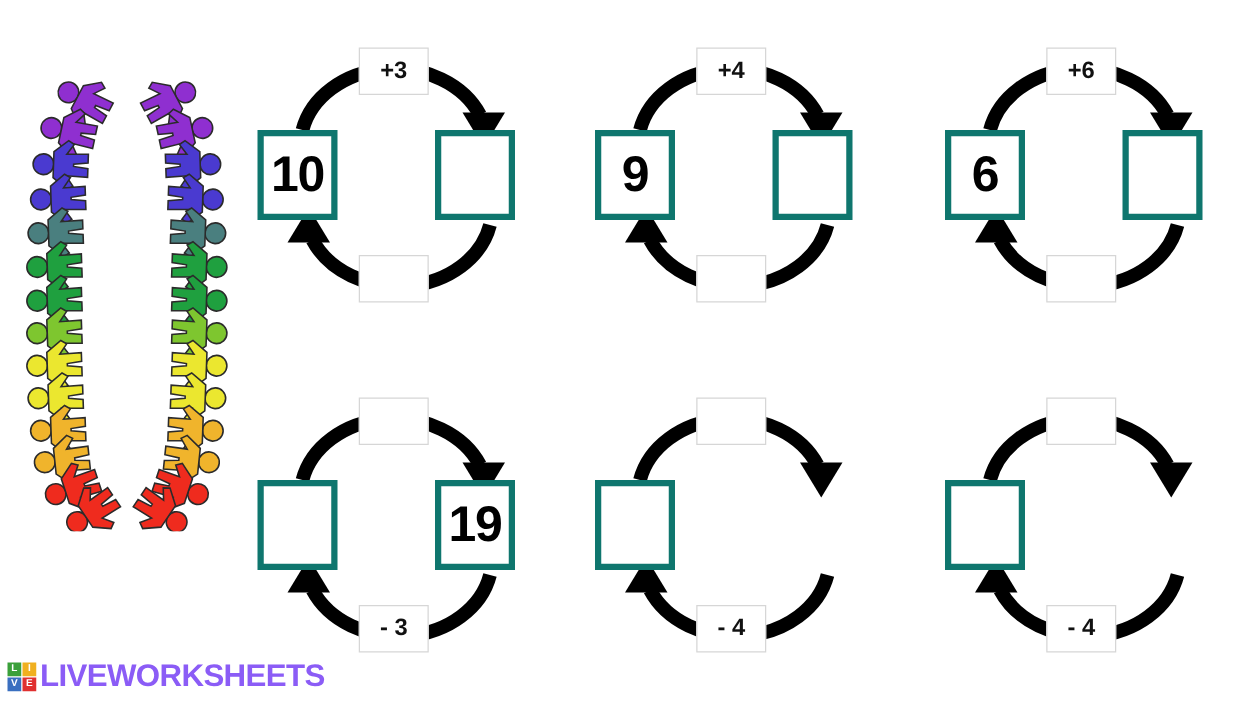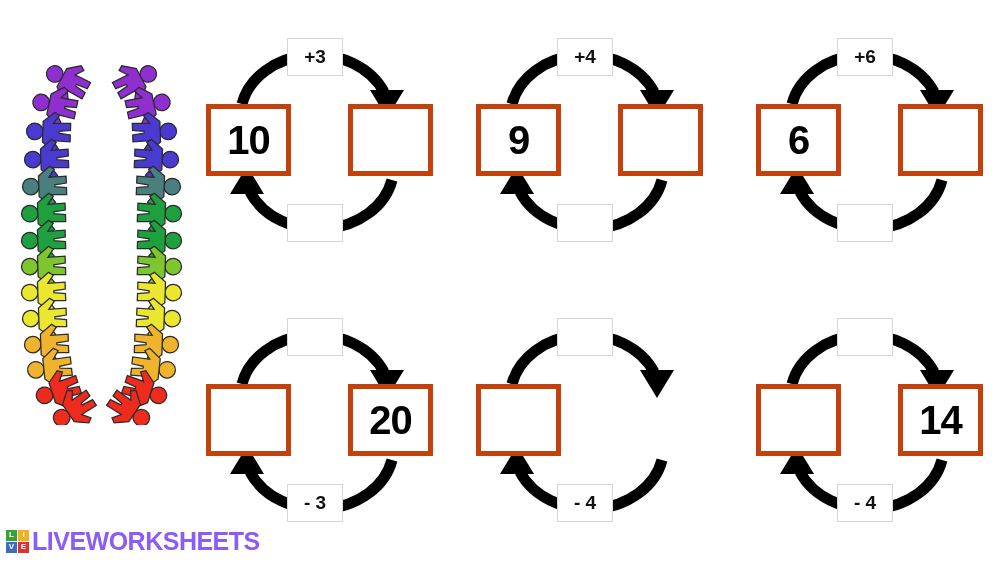--- a/index.html
+++ b/index.html
@@ -50,23 +50,23 @@
     left: 0;
     top: 0;
     width: 250px;
     height: 270px;
     overflow: visible;
   }
 
   
   .numbox {
     position: absolute;
-    width: 85px;
+    width: 64px;
     height: 72px;
-    border: 5px solid #c2410c;
+    border: 5px solid #0f766e;
     background: #fff;
     box-sizing: border-box;
     display: flex;
     align-items: center;
     justify-content: center;
     font-size: 40px;
     font-weight: bold;
     line-height: 1;
     letter-spacing: -1px;
   }
@@ -248,21 +248,21 @@
   </div>
 
   <div class="panel r1 c0">
     <svg class="arc-svg" viewBox="0 0 250 270" xmlns="http://www.w3.org/2000/svg">
       <path d="M 50 96 A 75 62 0 0 1 192 84" fill="none" stroke="#000" stroke-width="11" stroke-linecap="butt"></path>
       <polygon points="178,82 212,82 195,110" fill="#000"></polygon>
       <path d="M 200 172 A 75 62 0 0 1 58 184" fill="none" stroke="#000" stroke-width="11" stroke-linecap="butt"></path>
       <polygon points="38,186 72,186 55,158" fill="#000"></polygon>
     </svg>
     <div class="numbox left blank"></div>
-    <div class="numbox right">20</div>
+    <div class="numbox right">19</div>
     <div class="opbox top"></div>
     <div class="opbox bottom">- 3</div>
   </div>
 
   <div class="panel r1 c1">
     <svg class="arc-svg" viewBox="0 0 250 270" xmlns="http://www.w3.org/2000/svg">
       <path d="M 50 96 A 75 62 0 0 1 192 84" fill="none" stroke="#000" stroke-width="11" stroke-linecap="butt"></path>
       <polygon points="178,82 212,82 195,110" fill="#000"></polygon>
       <path d="M 200 172 A 75 62 0 0 1 58 184" fill="none" stroke="#000" stroke-width="11" stroke-linecap="butt"></path>
       <polygon points="38,186 72,186 55,158" fill="#000"></polygon>
@@ -273,21 +273,20 @@
   </div>
 
   <div class="panel r1 c2">
     <svg class="arc-svg" viewBox="0 0 250 270" xmlns="http://www.w3.org/2000/svg">
       <path d="M 50 96 A 75 62 0 0 1 192 84" fill="none" stroke="#000" stroke-width="11" stroke-linecap="butt"></path>
       <polygon points="178,82 212,82 195,110" fill="#000"></polygon>
       <path d="M 200 172 A 75 62 0 0 1 58 184" fill="none" stroke="#000" stroke-width="11" stroke-linecap="butt"></path>
       <polygon points="38,186 72,186 55,158" fill="#000"></polygon>
     </svg>
     <div class="numbox left blank"></div>
-    <div class="numbox right">14</div>
     <div class="opbox top"></div>
     <div class="opbox bottom">- 4</div>
   </div>
 
 </div>
 
 <div id="lw-logo">
   <div id="lw-tiles">
     <div class="lw-tile" style="background: rgb(58, 160, 58);">L</div>
     <div class="lw-tile" style="background: rgb(240, 176, 32);">I</div>

